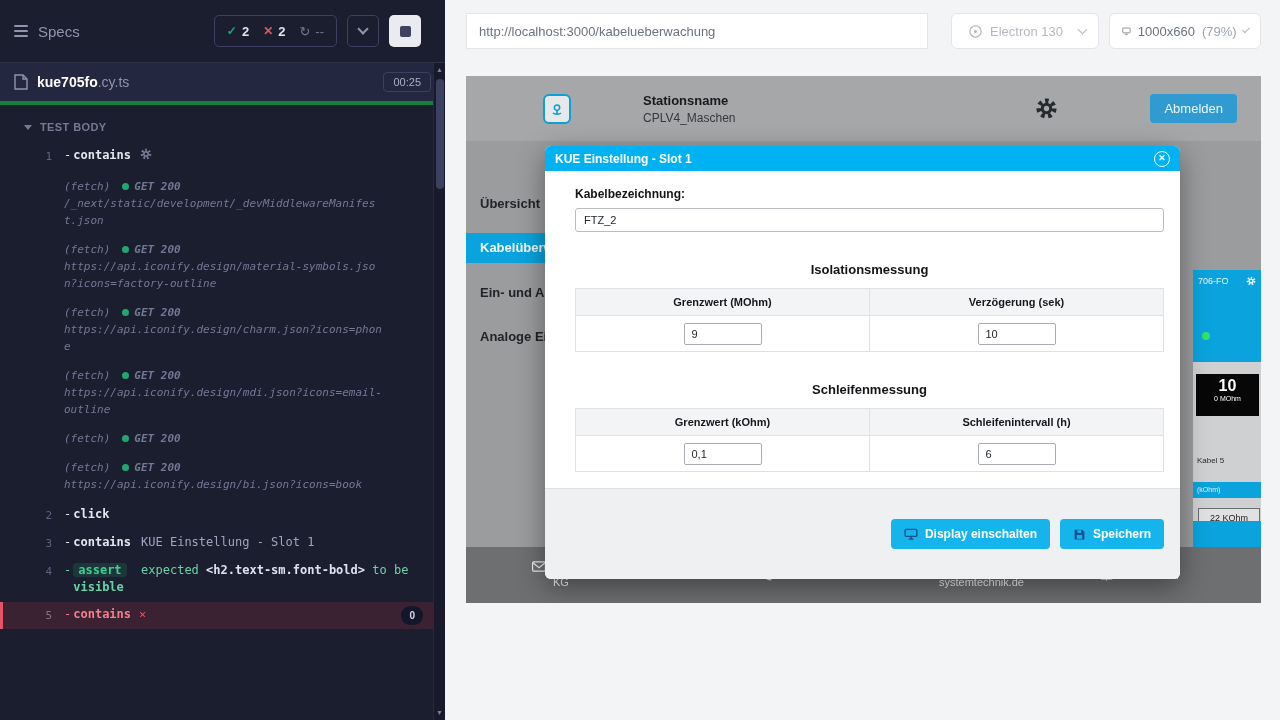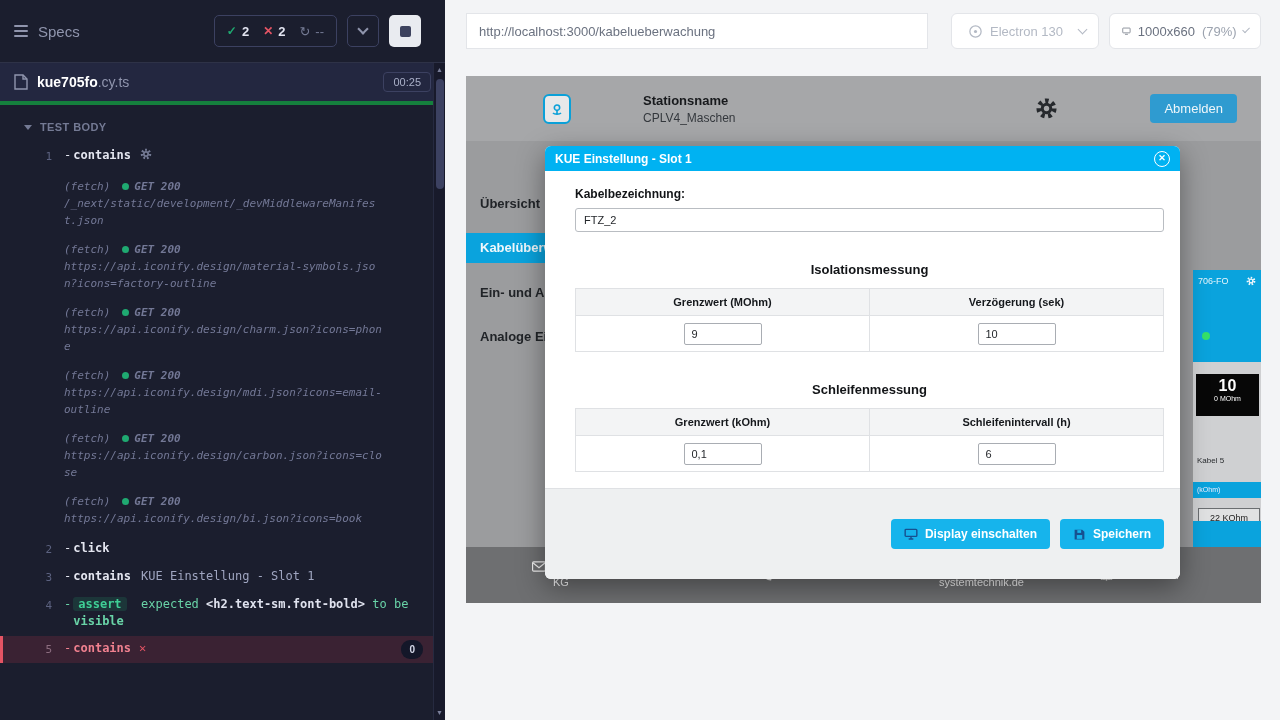--- a/index.html
+++ b/index.html
@@ -203,21 +203,20 @@
       <div class="xhr">
         <span>(fetch)</span><span class="dot"></span><span class="ms"><span>GET</span> <span>200</span></span>
         <div class="url">https://api.iconify.design/charm.json?icons=phone</div>
       </div>
       <div class="xhr">
         <span>(fetch)</span><span class="dot"></span><span class="ms"><span>GET</span> <span>200</span></span>
         <div class="url">https://api.iconify.design/mdi.json?icons=email-outline</div>
       </div>
       <div class="xhr">
         <span>(fetch)</span><span class="dot"></span><span class="ms"><span>GET</span> <span>200</span></span>
-        <div class="url">https://api.iconify.design/carbon.json?icons=close</div>
       </div>
       <div class="xhr">
         <span>(fetch)</span><span class="dot"></span><span class="ms"><span>GET</span> <span>200</span></span>
         <div class="url">https://api.iconify.design/bi.json?icons=book</div>
       </div>
 
       <div class="cmd">
         <span class="num">2</span>
         <span class="dash"></span>
           <span class="method">click</span>

